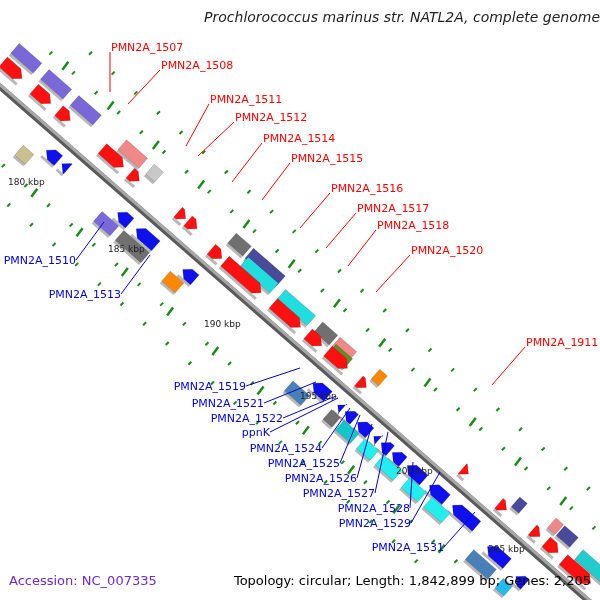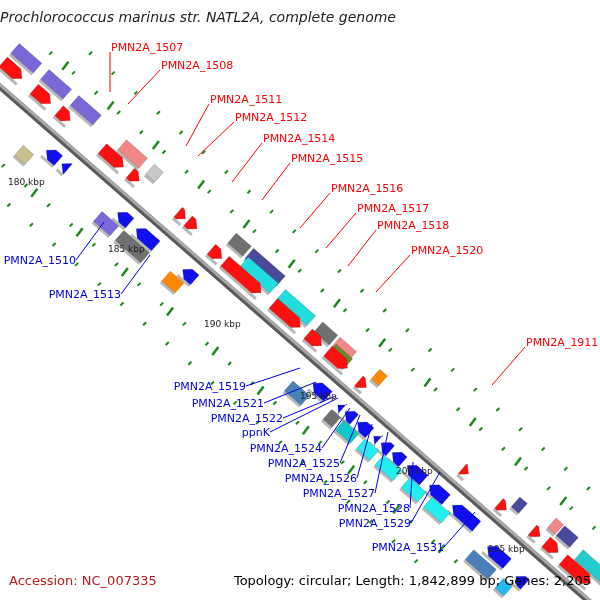--- a/index.html
+++ b/index.html
@@ -1,21 +1,21 @@
 <!DOCTYPE html>
 <html><head>
 <meta charset="utf-8">
 <style>
   html, body { margin:0; padding:0; background:#ffffff; }
   body { width:600px; height:600px; position:relative; overflow:hidden;
          font-family:"DejaVu Sans", sans-serif; }
-  #title { position:absolute; top:9px; left:0; width:600px; text-align:left;
+  #title { position:absolute; top:9px; left:0; width:600px; text-align:right;
            font-style:italic; font-size:14px; color:#222; }
   #map { position:absolute; left:0; top:0; }
-  #footer-left { position:absolute; left:9px; top:573px; font-size:13px; color:#b91c1c; }
+  #footer-left { position:absolute; left:9px; top:573px; font-size:13px; color:#6d28d9; }
   #footer-right { position:absolute; right:9px; top:573px; font-size:13px; color:#000000; }
   .lbl { font-family:"DejaVu Sans", sans-serif; font-size:11px; }
   .kbp { font-family:"DejaVu Sans", sans-serif; font-size:9px; fill:#222; }
 </style>
 </head>
 <body>
 
 <div id="title">Prochlorococcus marinus str. NATL2A, complete genome</div>
 
 <svg id="map" width="600" height="600" viewBox="0 0 600 600">

